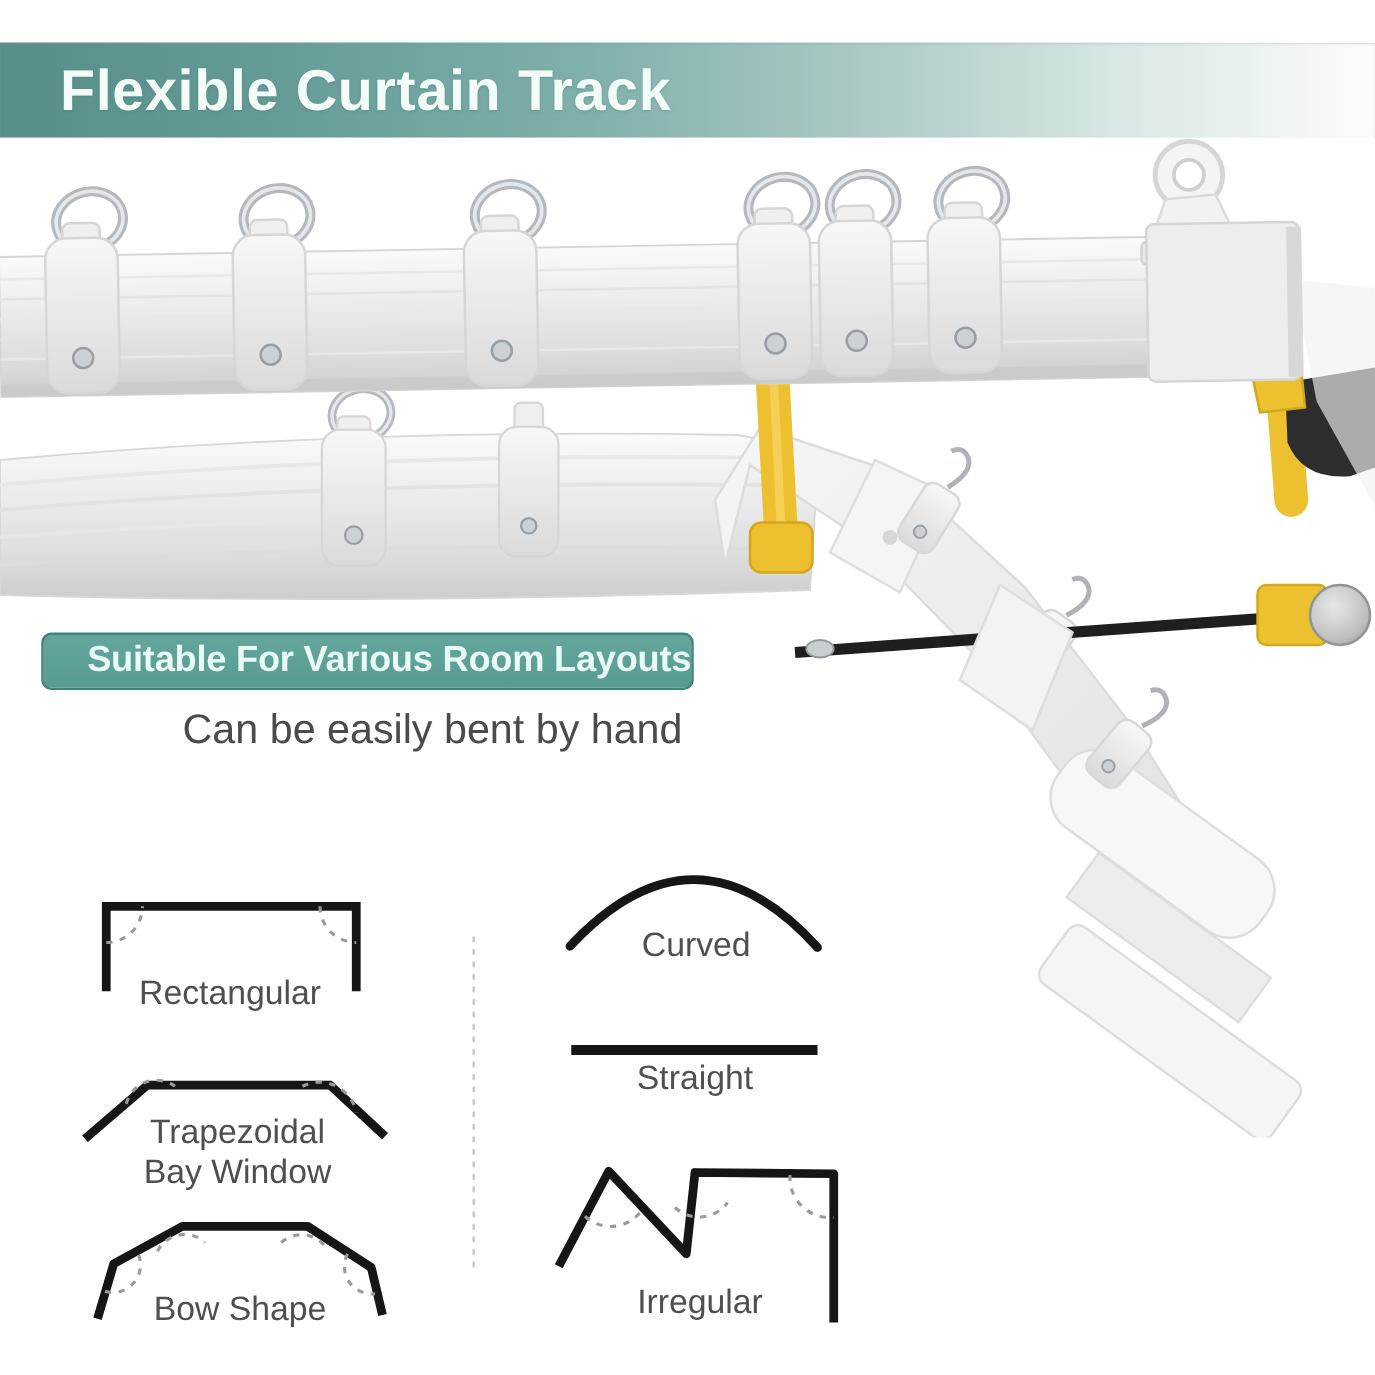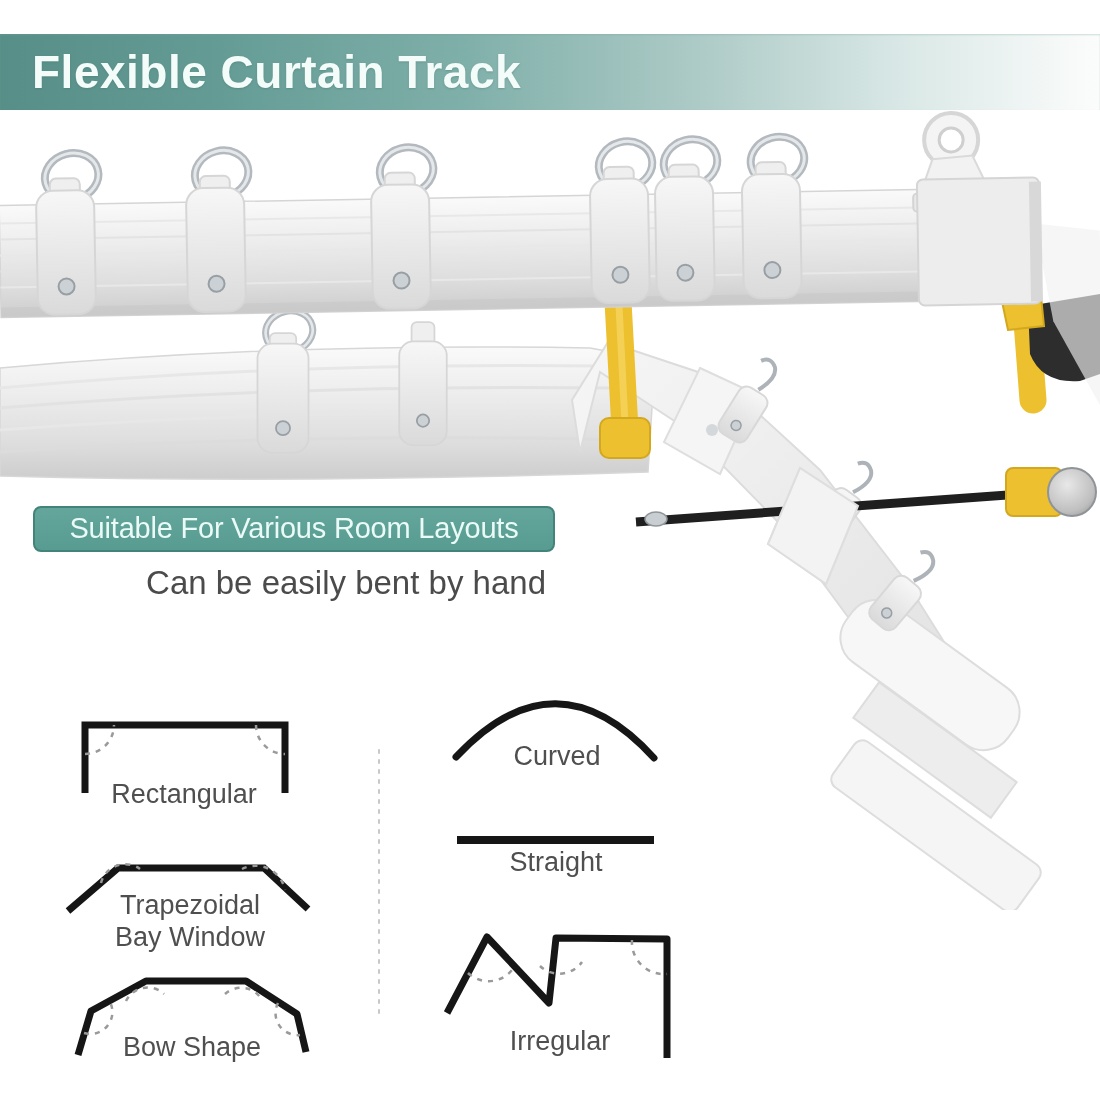--- a/index.html
+++ b/index.html
@@ -2,28 +2,28 @@
 <html><head>
 <meta charset="utf-8">
 <style>
   html,body{margin:0;padding:0;background:#ffffff;}
   #page{position:relative;width:1100px;height:1100px;background:#ffffff;overflow:hidden;
         font-family:"Liberation Sans", sans-serif;}
   
   #banner{position:absolute;left:0;top:34px;width:1100px;height:76px;
     background:linear-gradient(90deg,#578f88 0%,#649c95 20%,#7fafa9 42%,#aecbc7 64%,#d9e8e6 82%,#f4f8f7 96%,#fbfdfc 100%);
     box-shadow:0 1px 2px rgba(120,160,155,.35) inset;}
-  #banner .title{display:block;line-height:76px;padding-left:32px;
+  #banner .title{display:block;line-height:76px;padding-left:48px;
     font-size:46px;font-weight:bold;color:#f4fcfa;letter-spacing:.5px;
     text-shadow:0 1px 2px rgba(60,110,104,.35);}
   
   #feature-badge{position:absolute;left:33px;top:506px;width:522px;height:46px;box-sizing:border-box;
     background:linear-gradient(180deg,#64a69c 0%,#579b91 100%);
     border:2px solid #42837a;border-radius:8px;
-    color:#eafaf6;font-size:29px;font-weight:normal;text-align:center;line-height:41px;letter-spacing:-.2px;}
+    color:#eafaf6;font-size:29px;font-weight:bold;text-align:right;line-height:41px;letter-spacing:-.2px;}
   #feature-copy{position:absolute;left:46px;top:562px;width:500px;text-align:right;
     color:#4b4b4b;font-size:33px;line-height:42px;}
   
   svg{position:absolute;left:0;}
   #photo-svg{top:100px;}
   #diagram-svg{top:690px;}
   text.shape-label{fill:#4f4f4f;font-size:27px;font-family:"Liberation Sans",sans-serif;text-anchor:middle;}
 </style>
 </head>
 <body>

